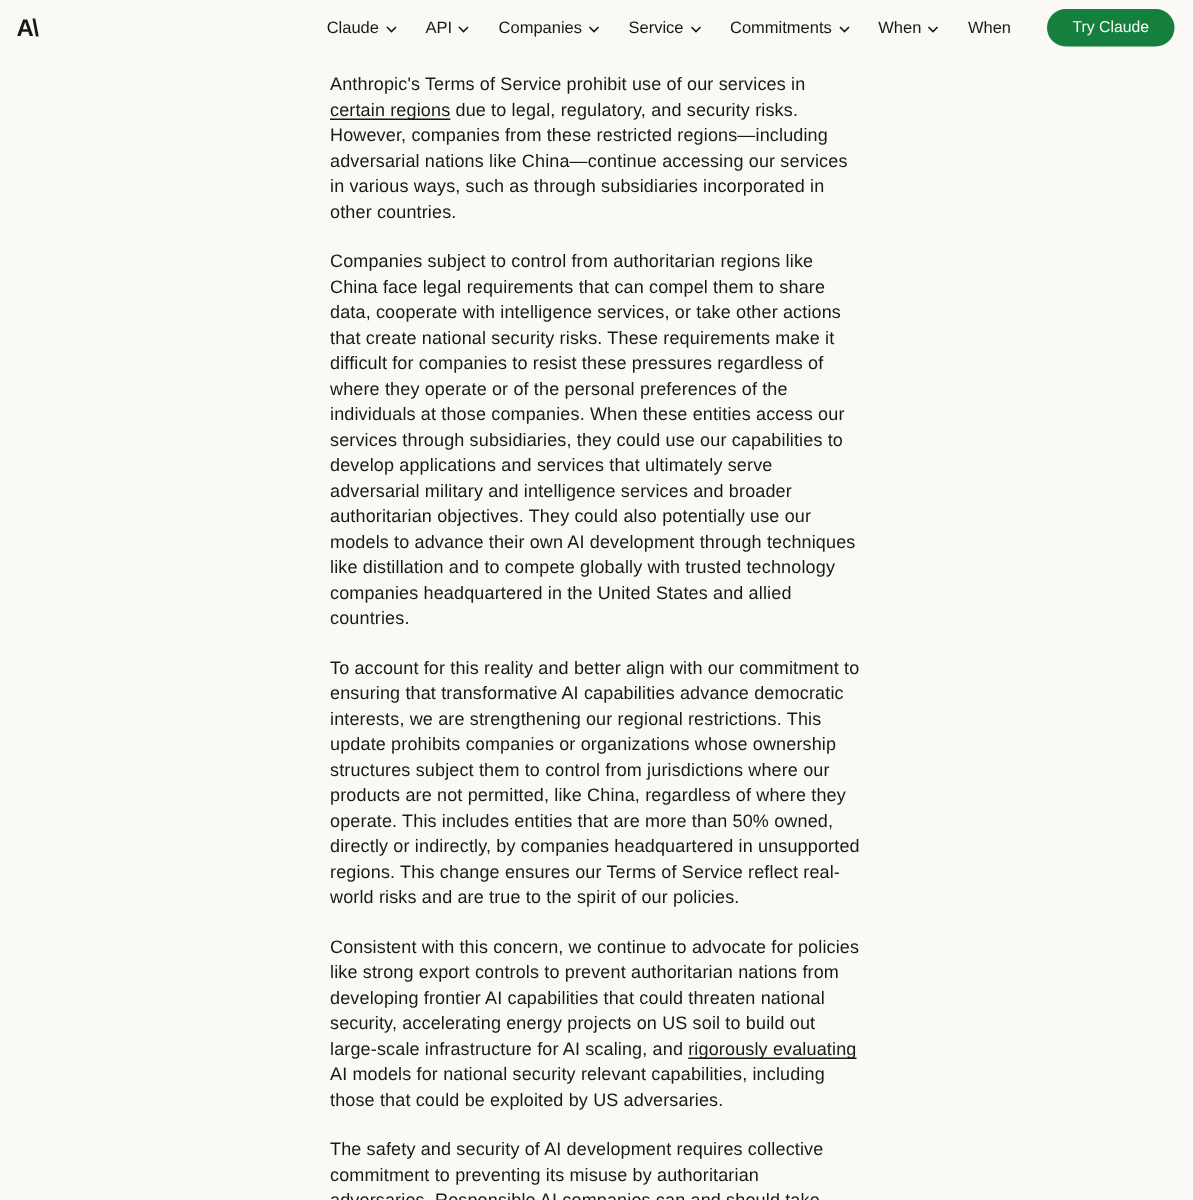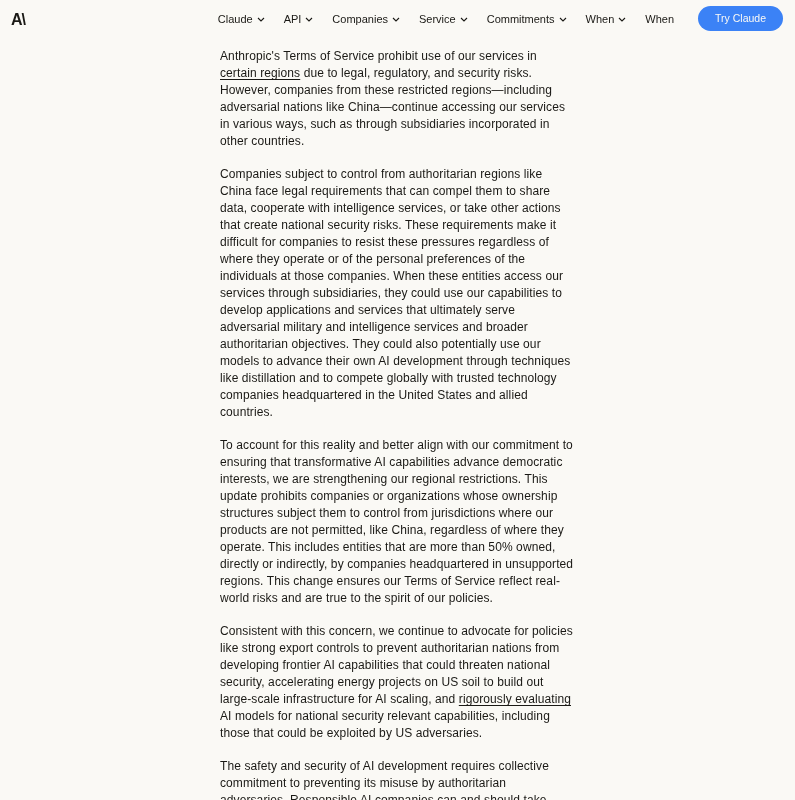--- a/index.html
+++ b/index.html
@@ -35,21 +35,21 @@
     padding: 5px 8px;
     font-size: 11px;
     color: #1A1915;
     text-decoration: none;
     cursor: pointer;
     white-space: nowrap;
   }
   .nav-item .chev { display: inline-flex; align-items: center; margin-top: 1px; }
   .cta-button {
     margin-left: 16px;
-    background: #3b82f6;
+    background: #15803d;
     color: #FAF9F5;
     border: none;
     border-radius: 13px;
     height: 25px;
     padding: 0 17px;
     font-size: 10.5px;
     font-family: "Liberation Sans", sans-serif;
     cursor: pointer;
     line-height: 25px;
   }

